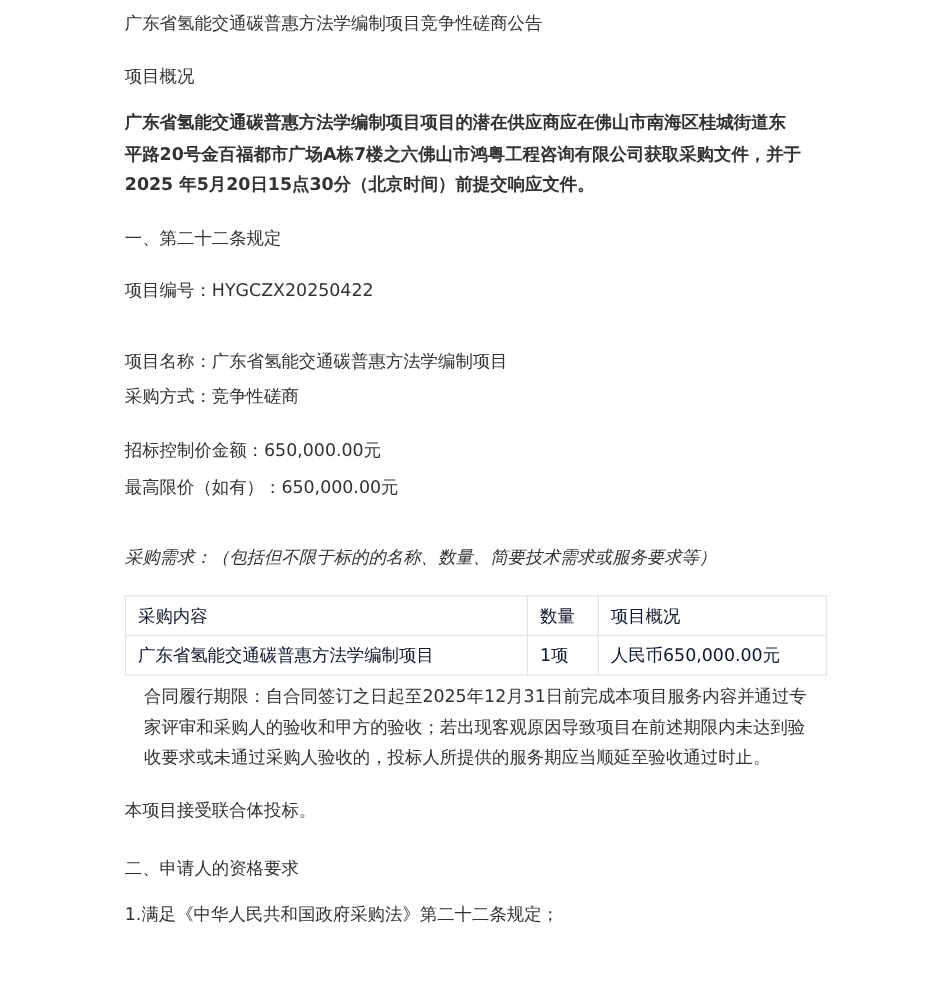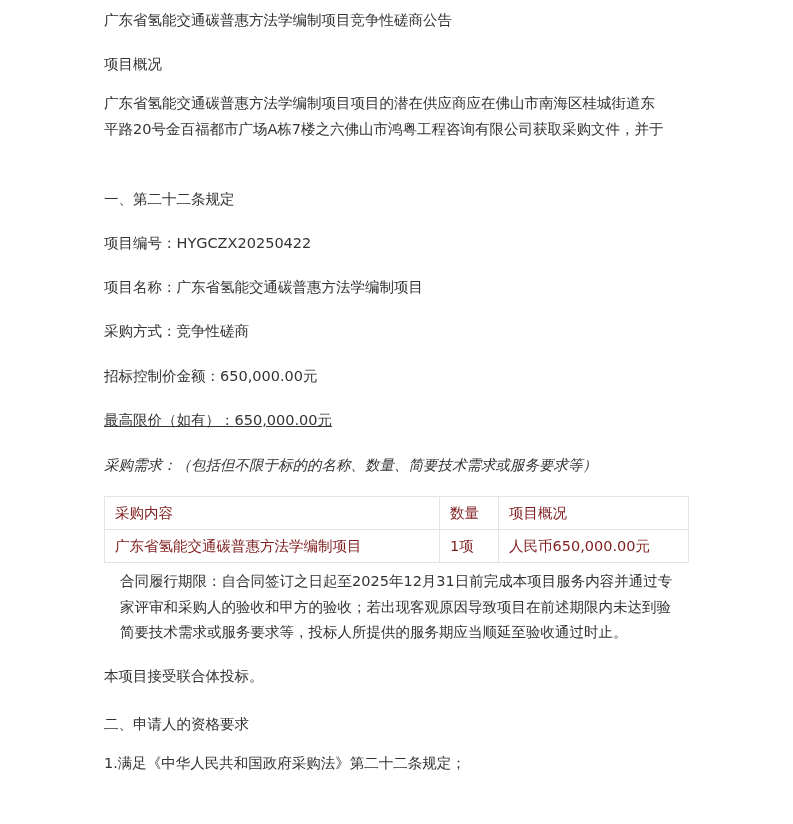--- a/index.html
+++ b/index.html
@@ -49,60 +49,61 @@
     width: 585px;
     border-collapse: collapse;
     font-size: 14.5px;
   }
   table.req td, table.req th {
     border: 1px solid #e4e4e4;
     font-weight: normal;
     text-align: left;
     padding: 0 0 0 10px;
     height: 32px;
-    color: #7f1d1d;
+    color: #0f172a;
     white-space: nowrap;
   }
   table.req .c1 { width: 324px; }
   table.req .c2 { width: 48px; }
   table.req .c3 { width: auto; }
 </style>
 </head>
 <body>
 
 <div class="doc">
 
   <div class="line" style="top:10px;">广东省氢能交通碳普惠方法学编制项目竞争性磋商公告</div>
 
   <div class="line" style="top:54px;">项目概况</div>
 
-  <div class="para" style="top:91px;">
+  <div class="para" style="top:91px;font-weight:bold;">
     <span class="l">广东省氢能交通碳普惠方法学编制项目项目的潜在供应商应在佛山市南海区桂城街道东</span>
     <span class="l">平路20号金百福都市广场A栋7楼之六佛山市鸿粤工程咨询有限公司获取采购文件，并于</span>
+    <span class="l">2025 年5月20日15点30分（北京时间）前提交响应文件。</span>
   </div>
 
   <div class="line" style="top:189px;">一、第二十二条规定</div>
 
   <div class="line" style="top:233px;">
     <span>项目编号：</span><span>HYGCZX20250422</span>
   </div>
 
-  <div class="line" style="top:277px;">
+  <div class="line" style="top:292px;">
     <span>项目名称：</span><span>广东省氢能交通碳普惠方法学编制项目</span>
   </div>
 
   <div class="line" style="top:321px;">
     <span>采购方式：</span><span>竞争性磋商</span>
   </div>
 
   <div class="line" style="top:366px;">
     <span>招标控制价金额：</span><span>650,000.00元</span>
   </div>
 
-  <div class="line" style="top:410px;text-decoration:underline;">
+  <div class="line" style="top:397px;">
     <span>最高限价（如有）：</span><span>650,000.00元</span>
   </div>
 
   <div class="line" style="top:455px;font-style:italic;">
     <span>采购需求：</span><span>（包括但不限于标的的名称、数量、简要技术需求或服务要求等）</span>
   </div>
 
   <table class="req">
     <tbody>
         <tr>
@@ -114,21 +115,21 @@
       <td class="c1">广东省氢能交通碳普惠方法学编制项目</td>
       <td class="c2">1项</td>
       <td class="c3">人民币650,000.00元</td>
     </tr>
   </tbody>
     </table>
 
   <div class="para" style="top:569px;margin-left:16px;">
     <span class="l">合同履行期限：自合同签订之日起至2025年12月31日前完成本项目服务内容并通过专</span>
     <span class="l">家评审和采购人的验收和甲方的验收；若出现客观原因导致项目在前述期限内未达到验</span>
-    <span class="l">简要技术需求或服务要求等，投标人所提供的服务期应当顺延至验收通过时止。</span>
+    <span class="l">收要求或未通过采购人验收的，投标人所提供的服务期应当顺延至验收通过时止。</span>
   </div>
 
   <div class="line" style="top:666px;">本项目接受联合体投标。</div>
 
   <div class="line" style="top:714px;">二、申请人的资格要求</div>
 
   <div class="line" style="top:753px;">1.满足《中华人民共和国政府采购法》第二十二条规定；</div>
 
 </div>
 

